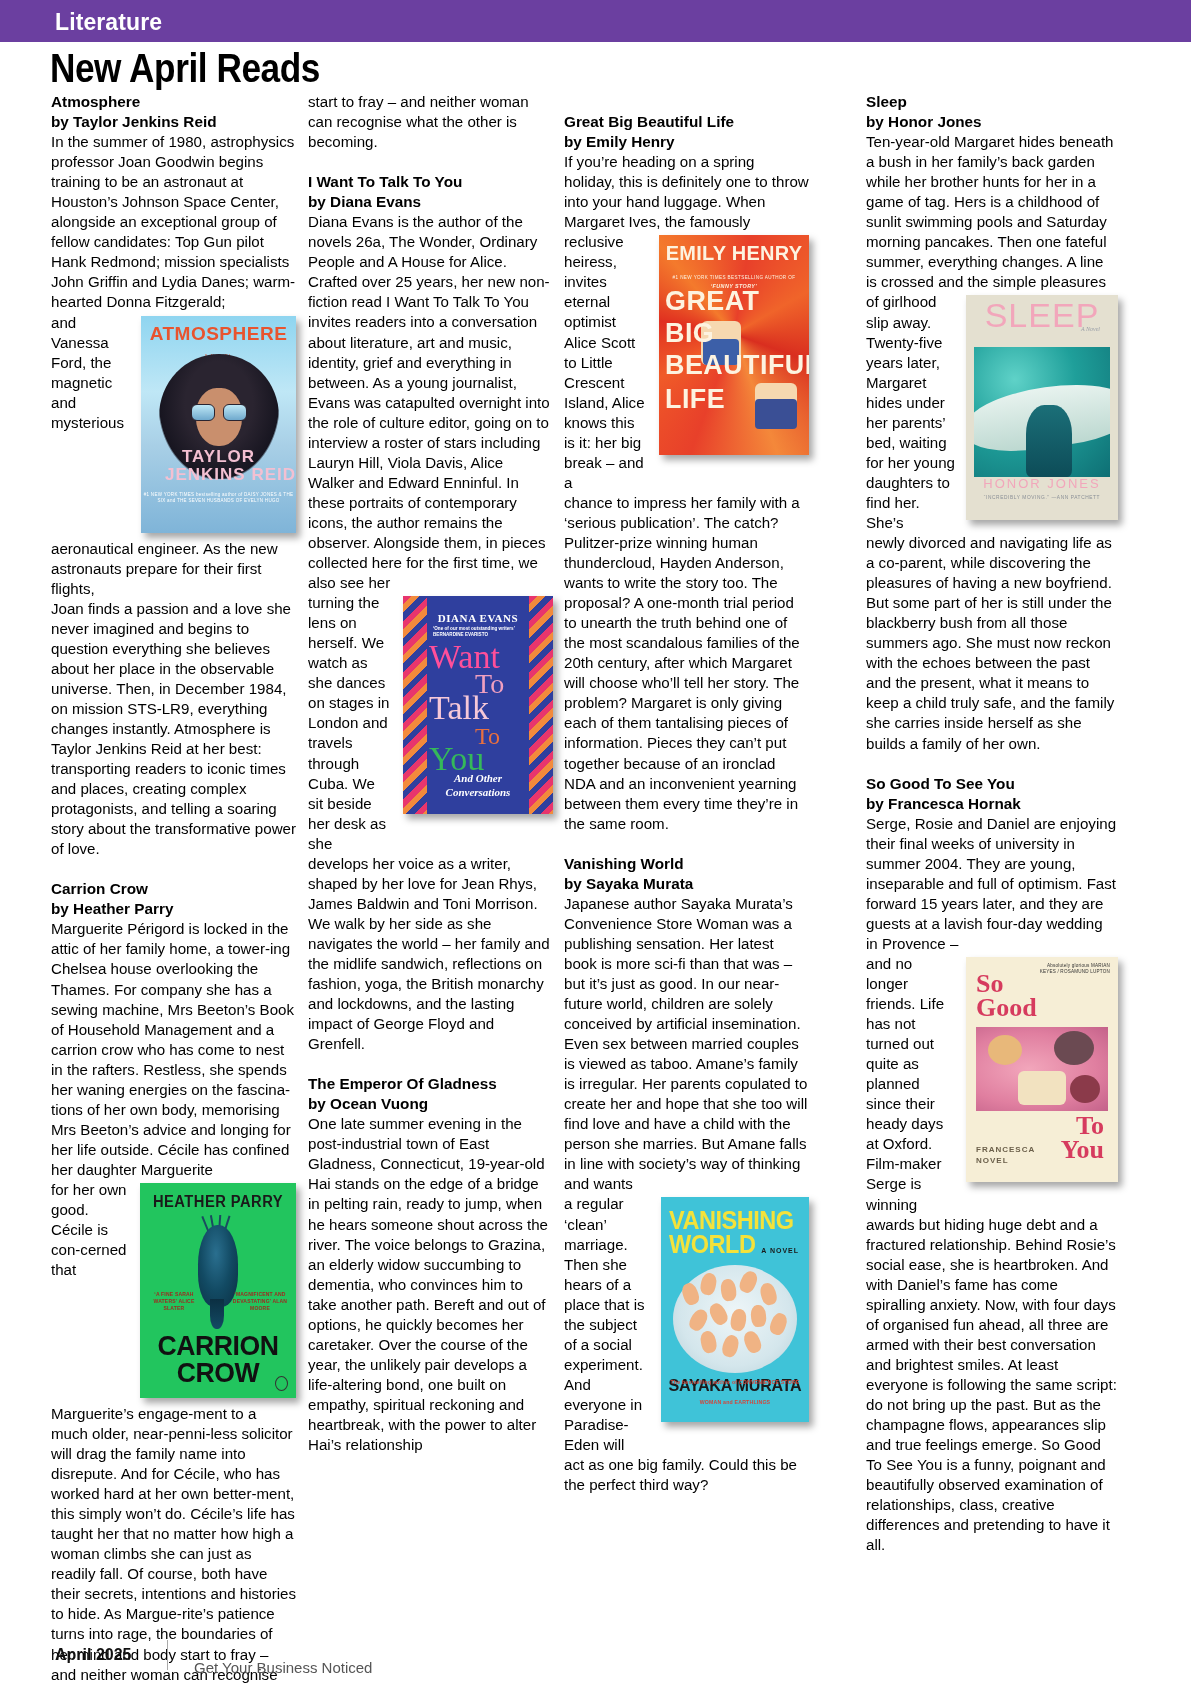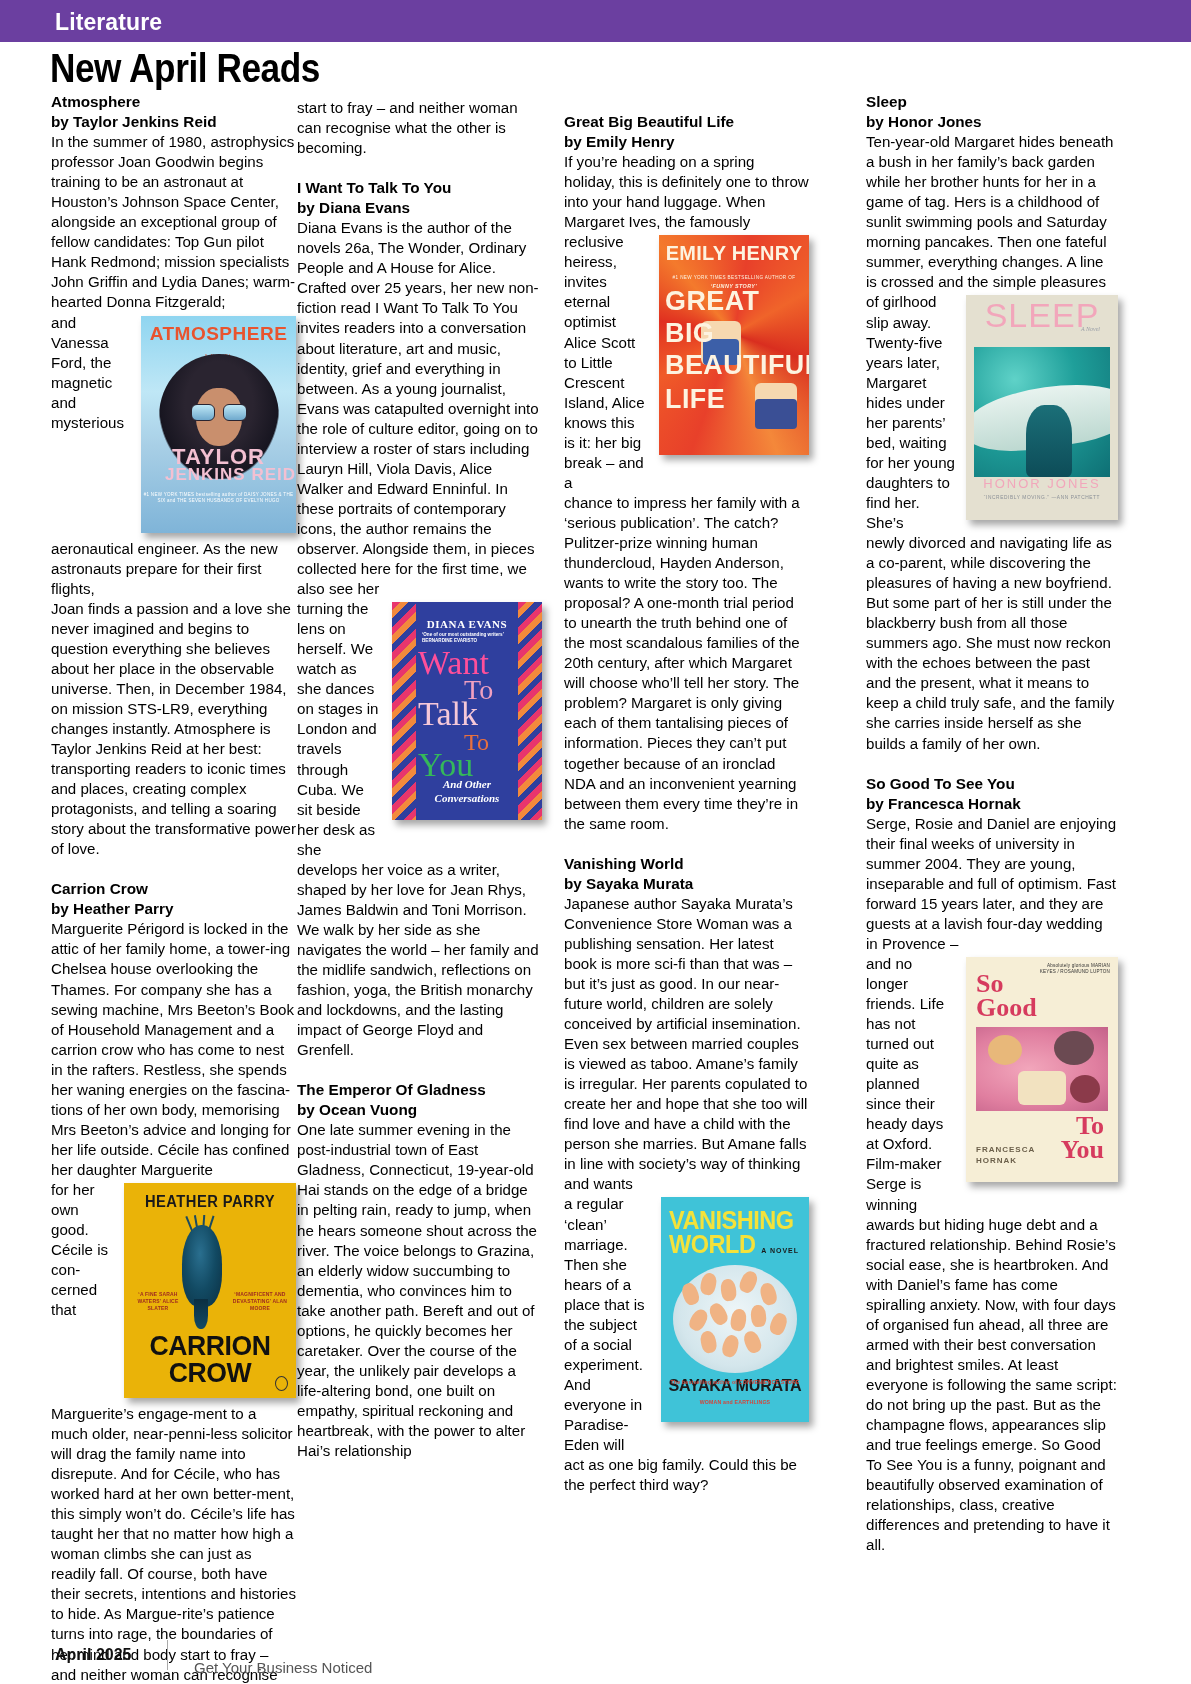--- a/index.html
+++ b/index.html
@@ -56,21 +56,21 @@
   .col {
     position: absolute;
     top: 0;
     width: 245px;
     font-size: 15.1px;
     line-height: 20.05px;
     text-align: left;
     hyphens: manual;
   }
   .col-1 { left: 0px; }
-  .col-2 { left: 246px; padding-top: 0; margin-top: 6px; }
+  .col-2 { left: 257px; padding-top: 0; }
   .col-3 { left: 513px; }
   .col-4 { left: 767px; width: 252px; margin-left: 48px; }
 
   .book-title {
     font-weight: bold;
     font-size: 15.3px;
     line-height: 20.05px;
   }
   .book-author {
     font-weight: bold;
@@ -120,35 +120,35 @@
   }
   .cv-atmosphere .glasses i {
     position:absolute; top:0; width:24px; height:17px;
     background: linear-gradient(#bfe8f6, #6fa9cd);
     border: 1.5px solid #2a2430; border-radius: 6px;
   }
   .cv-atmosphere .glasses i:first-child { left:0; }
   .cv-atmosphere .glasses i:last-child { right:0; }
   .cv-atmosphere .t2 {
     position:absolute; top:132px; left:0; width:100%; text-align:center;
-    font-size:22px; font-weight:bold; color:#f3c0d2; letter-spacing:1px; line-height:17px;
+    font-size:17px; font-weight:bold; color:#f3c0d2; letter-spacing:1px; line-height:17px;
   }
   .cv-atmosphere .t3 {
     position:absolute; top:150px; left:0; width:100%; text-align:right;
     font-size:17px; font-weight:bold; color:#f3c0d2; letter-spacing:1px; line-height:17px;
   }
   .cv-atmosphere .blurb {
     position:absolute; top:176px; left:0; width:100%; text-align:center;
     font-size:4.5px; color:#fff; line-height:6px; letter-spacing:0.3px;
   }
 
   
   .cv-carrion {
-    width: 172px; height: 215px;
-    background: #eab308;
+    width: 156px; height: 215px;
+    background: #22c55e;
   }
   .cv-carrion .t1 {
     position:absolute; top:9px; left:0; width:100%; text-align:center;
     font-size:16px; font-weight:bold; color:#1a1a1a; letter-spacing:0.5px;
     transform: scaleX(0.92);
   }
   .cv-carrion .bird {
     position:absolute; top:42px; left:58px; width:40px; height:82px;
     background: radial-gradient(ellipse at 45% 35%, #2a6f8f 0%, #124a63 50%, #0b2f42 100%);
     border-radius: 48% 48% 40% 40%;
@@ -660,21 +660,21 @@
         <div class="t1">So</div>
         <div class="t2">Good</div>
         <div class="photo">
           <div class="d1"></div>
           <div class="d2"></div>
           <div class="d3"></div>
           <div class="d4"></div>
         </div>
         <div class="t3">To</div>
         <div class="t4">You</div>
-        <div class="au"><span>FRANCESCA</span><br><span>HORNAK</span></div>
+        <div class="au"><span>FRANCESCA</span><br><span>NOVEL</span></div>
       </div>
       <p class="body">and no longer friends. Life has not turned out quite as planned since their heady days at Oxford. Film-maker Serge is winning</p>
       <p class="body">awards but hiding huge debt and a fractured relationship. Behind Rosie’s social ease, she is heartbroken. And with Daniel’s fame has come spiralling anxiety. Now, with four days of organised fun ahead, all three are armed with their best conversation and brightest smiles. At least everyone is following the same script: do not bring up the past. But as the champagne flows, appearances slip and true feelings emerge. So Good To See You is a funny, poignant and beautifully observed examination of relationships, class, creative differences and pretending to have it all.</p>
     </div>
   </div>
 
 </div>
 
 <div class="footer">
   <div class="footer-date">April 2025</div>

